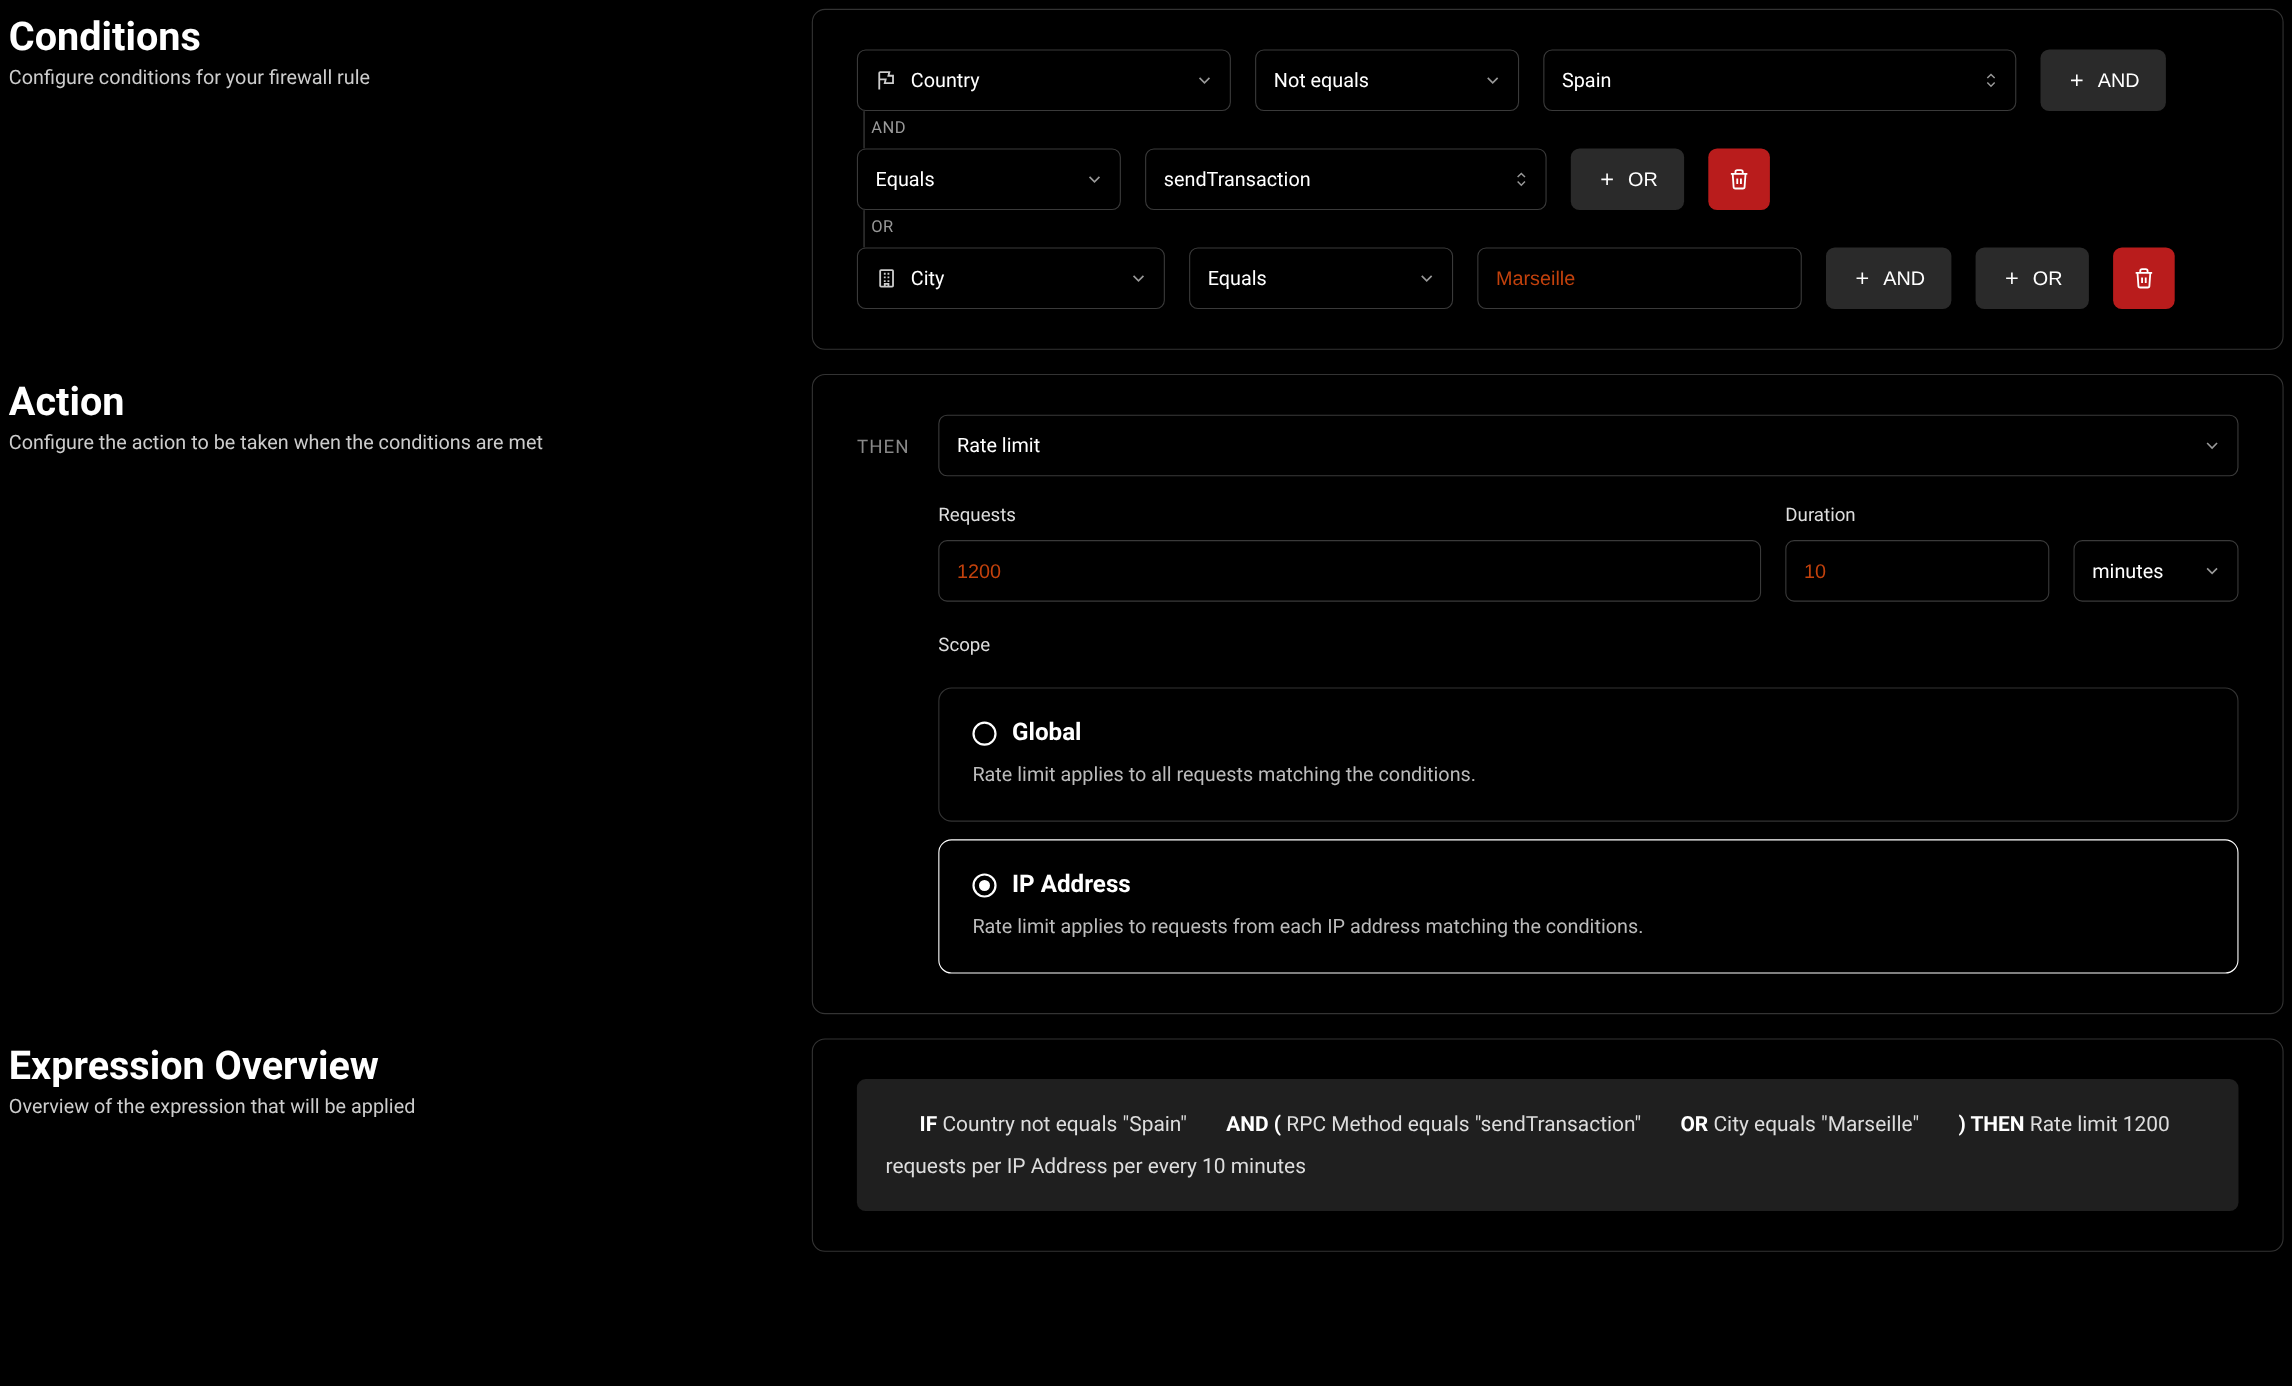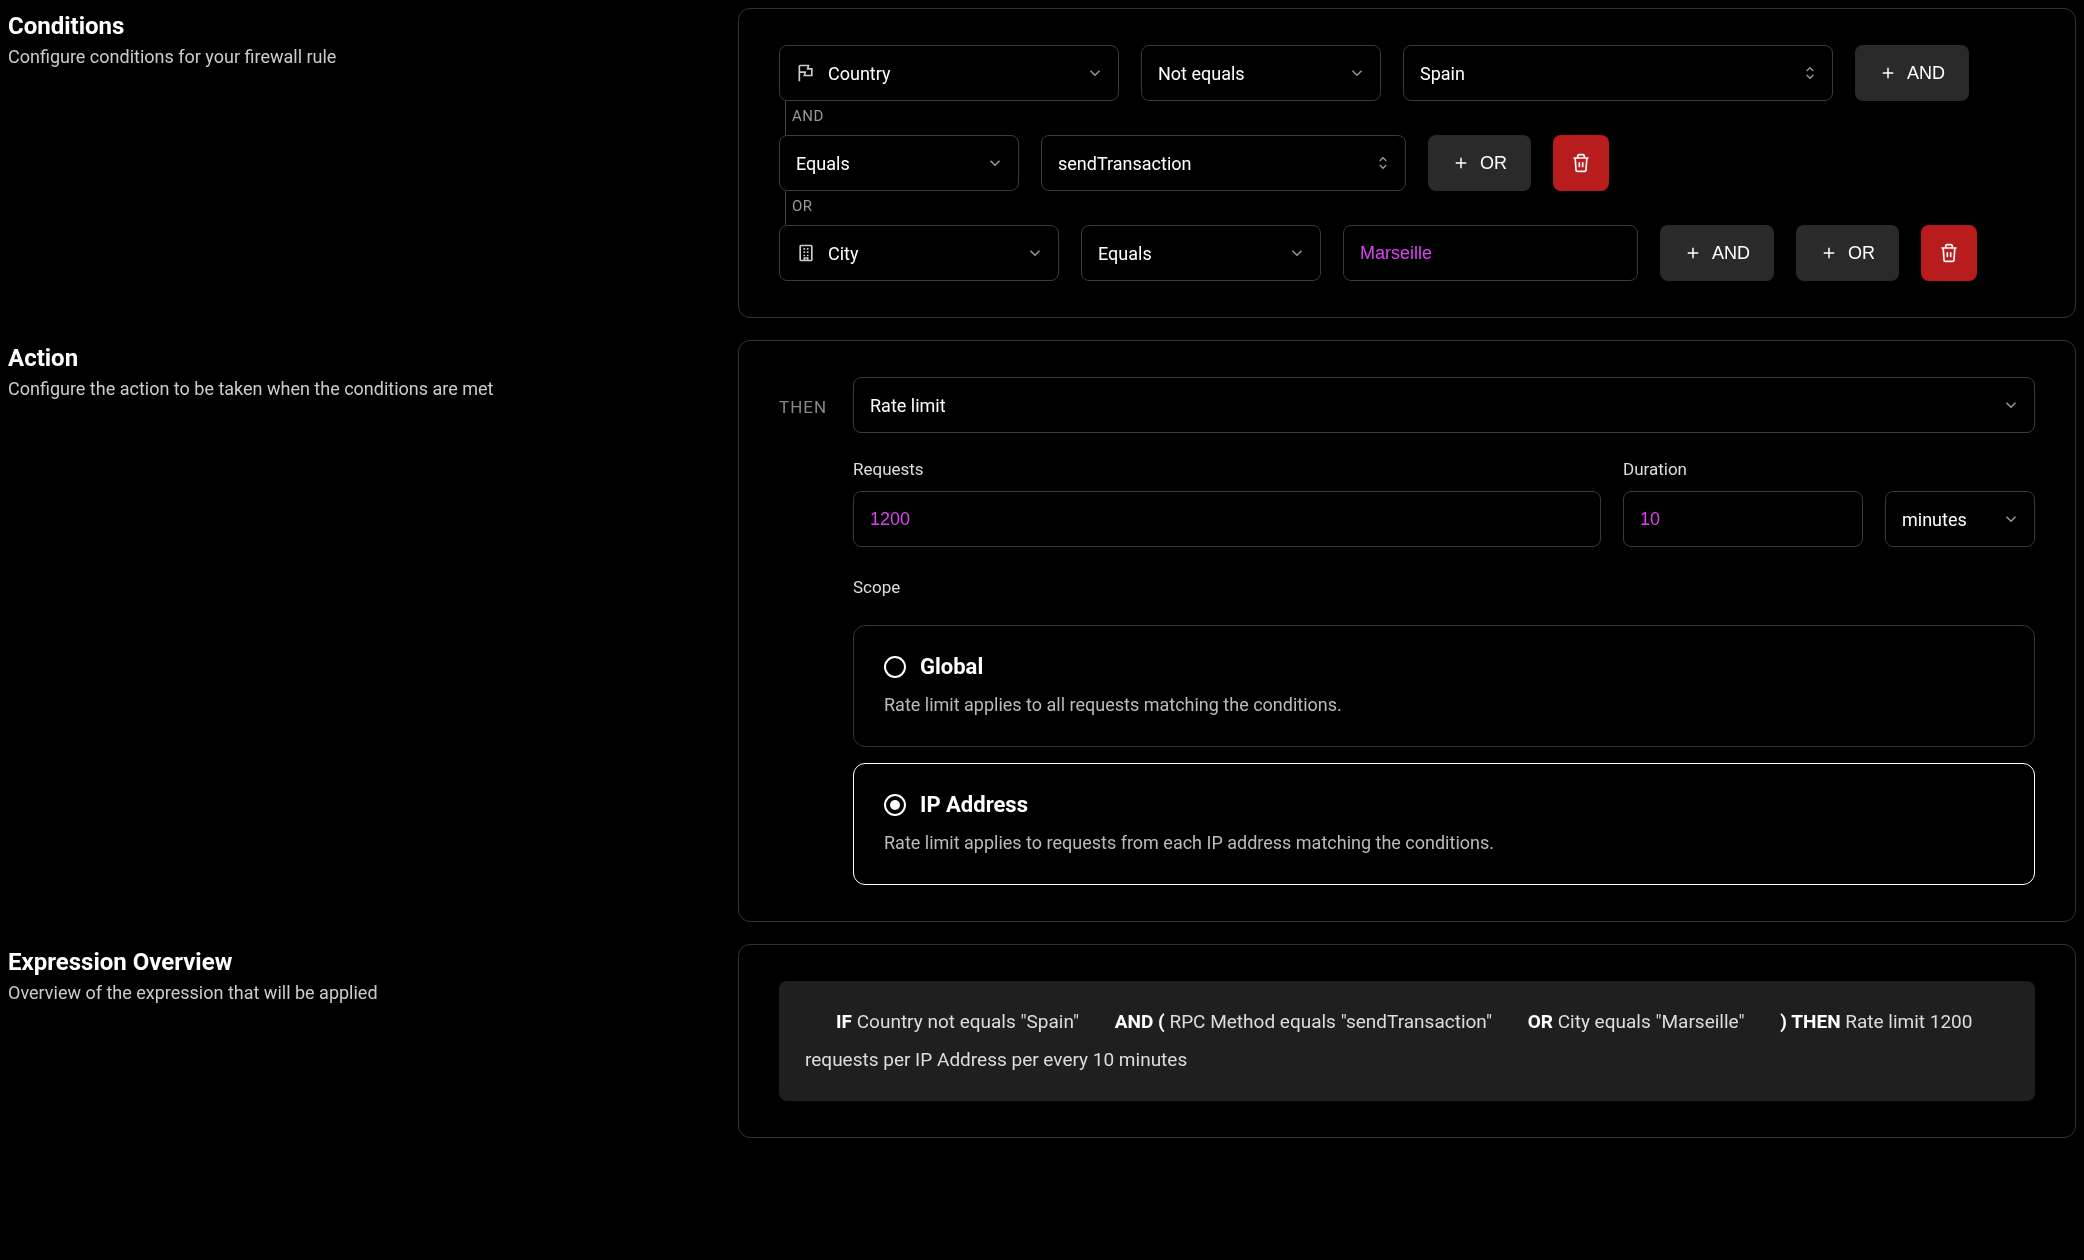--- a/index.html
+++ b/index.html
@@ -15,21 +15,21 @@
     display: flex;
     gap: 40px;
     margin-bottom: 22px;
   }
   .left-col {
     width: 690px;
     flex-shrink: 0;
     padding-top: 4px;
   }
   .section-title {
-    font-size: 24px;
+    font-size: 36px;
     font-weight: 700;
     margin-bottom: 6px;
   }
   .section-sub {
     font-size: 18px;
     color: #ccc;
   }
   .right-panel {
     flex: 1;
     border: 1px solid #333;
@@ -138,21 +138,21 @@
   .expr-box {
     background: #1f1f1f;
     border-radius: 8px;
     padding: 22px 26px;
     font-size: 19px;
     line-height: 2.0;
     color: #ddd;
   }
   .expr-box b { color: #fff; font-weight: 700; margin-left: 31px; }
   input.naked {
-    background: transparent; border: none; color: #d946ef;
+    background: transparent; border: none; color: #c2410c;
     font-size: 18px; width: 100%; outline: none;
   }
   .connector {
     border-left: 1px solid #444;
     margin-left: 6px;
     padding-left: 0;
   }
   .connector .joiner { padding-left: 6px; }
 </style>
 </head>

